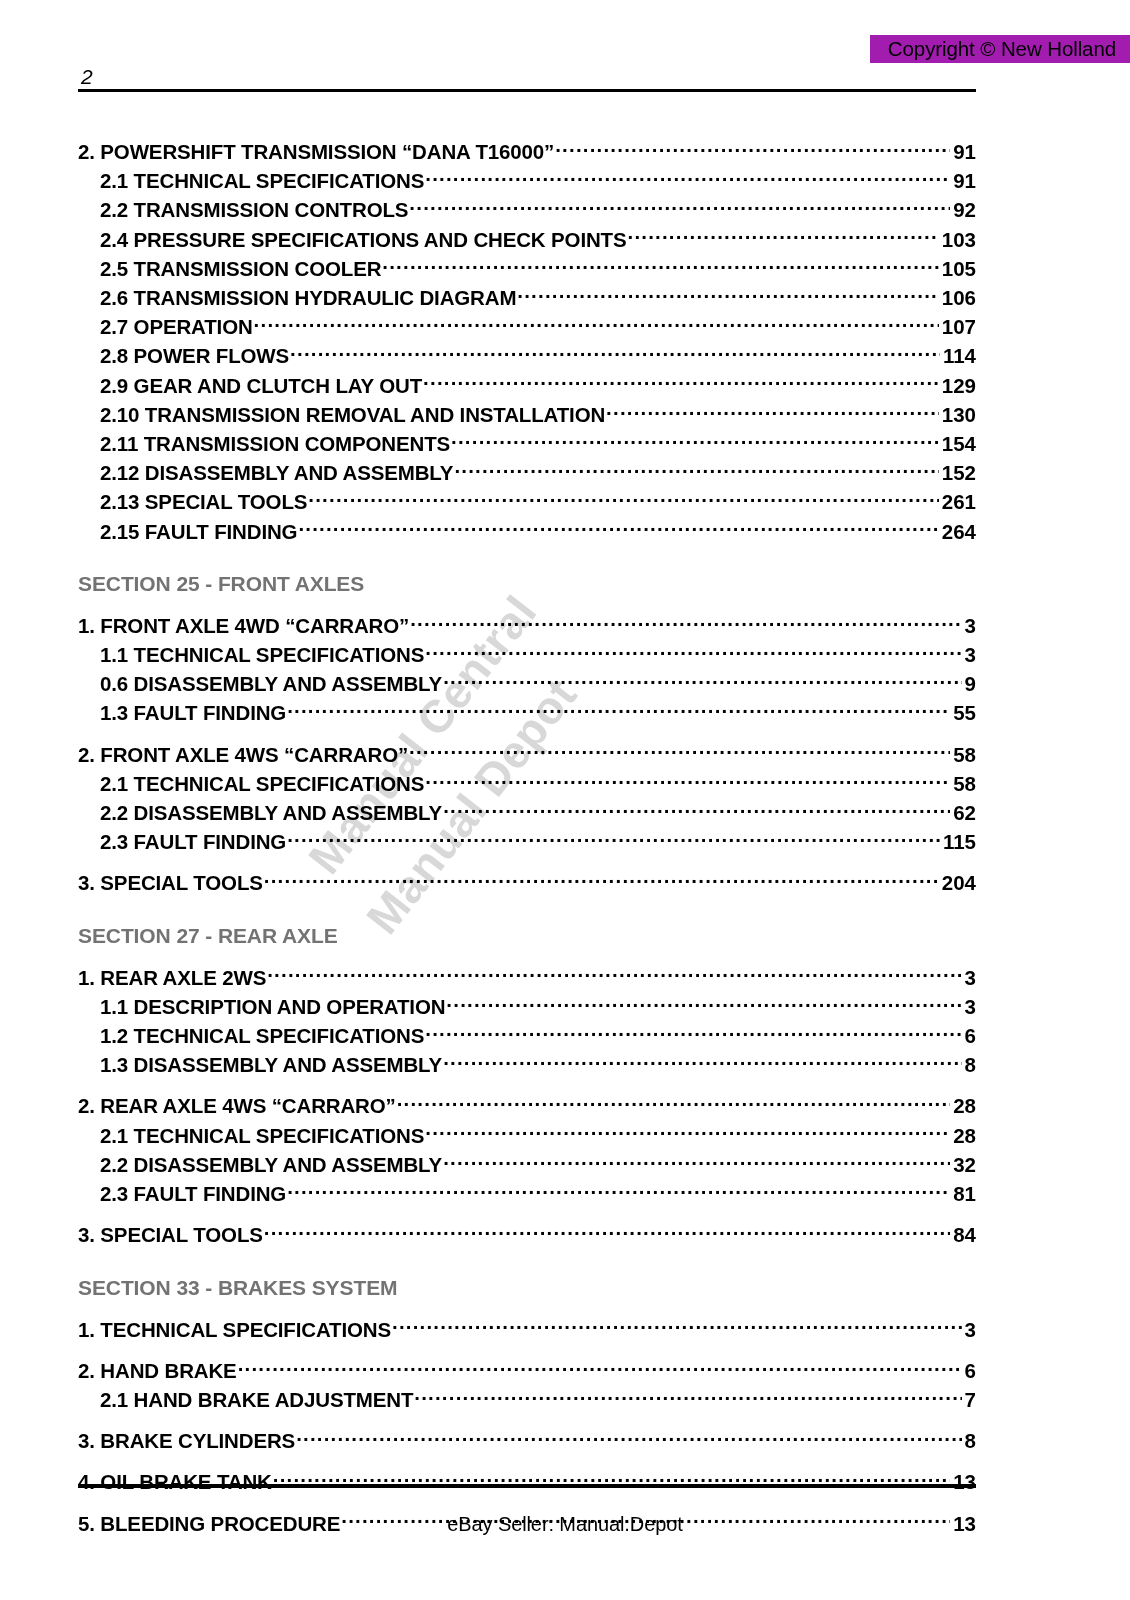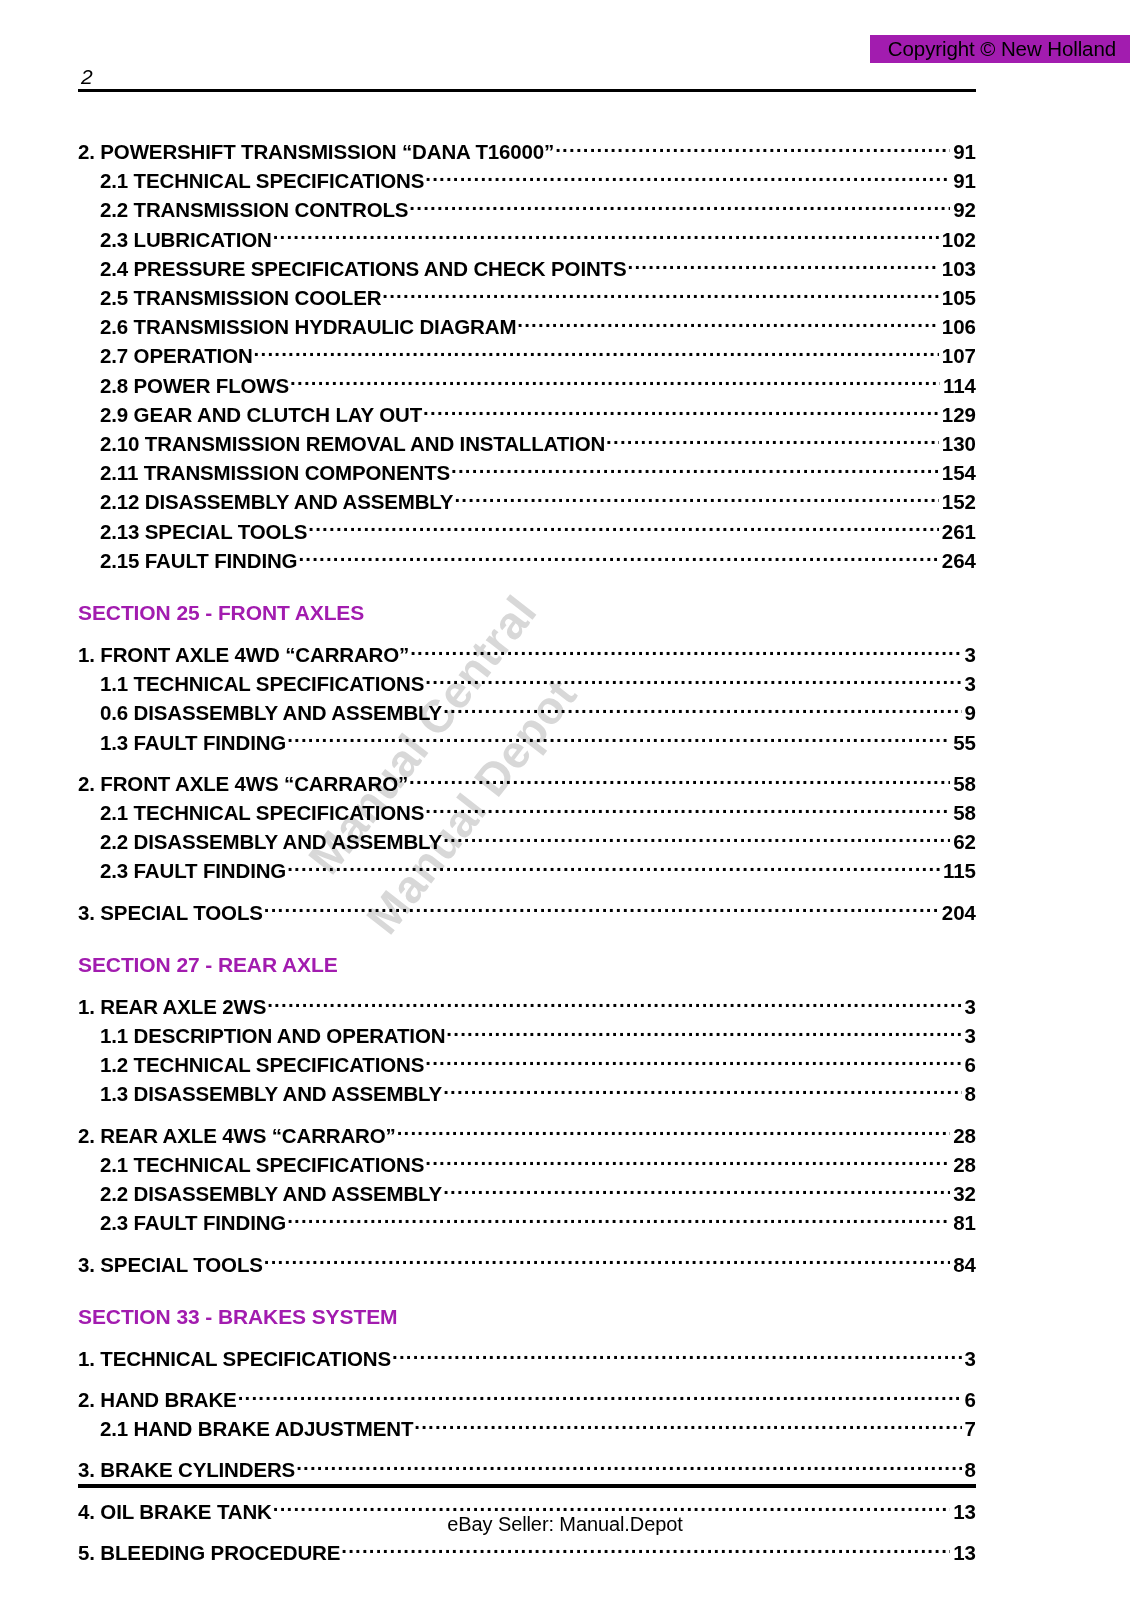--- a/index.html
+++ b/index.html
@@ -142,21 +142,21 @@
   
   .gap-sm { height: 12px; }
 
   .section-heading {
     font-size: 21px;
     font-weight: bold;
     letter-spacing: -0.1px;
     line-height: 26px;
     margin-top: 25px;
     margin-bottom: 14px;
-    color: #a21caf;
+    color: #737373;
   }
 
   
   #footer-rule {
     position: absolute;
     left: 78px;
     top: 1484px;
     width: 898px;
     border-top: 4px solid #000000;
   }
@@ -198,25 +198,20 @@
         <span class="toc-label">2.1 TECHNICAL SPECIFICATIONS</span>
         <span class="toc-dots"></span>
         <span class="toc-page">91</span>
       </div>
       <div class="toc-row lvl2">
         <span class="toc-label">2.2 TRANSMISSION CONTROLS</span>
         <span class="toc-dots"></span>
         <span class="toc-page">92</span>
       </div>
       <div class="toc-row lvl2">
-        <span class="toc-label">2.3 LUBRICATION</span>
-        <span class="toc-dots"></span>
-        <span class="toc-page">102</span>
-      </div>
-      <div class="toc-row lvl2">
         <span class="toc-label">2.4 PRESSURE SPECIFICATIONS AND CHECK POINTS</span>
         <span class="toc-dots"></span>
         <span class="toc-page">103</span>
       </div>
       <div class="toc-row lvl2">
         <span class="toc-label">2.5 TRANSMISSION COOLER</span>
         <span class="toc-dots"></span>
         <span class="toc-page">105</span>
       </div>
       <div class="toc-row lvl2">

